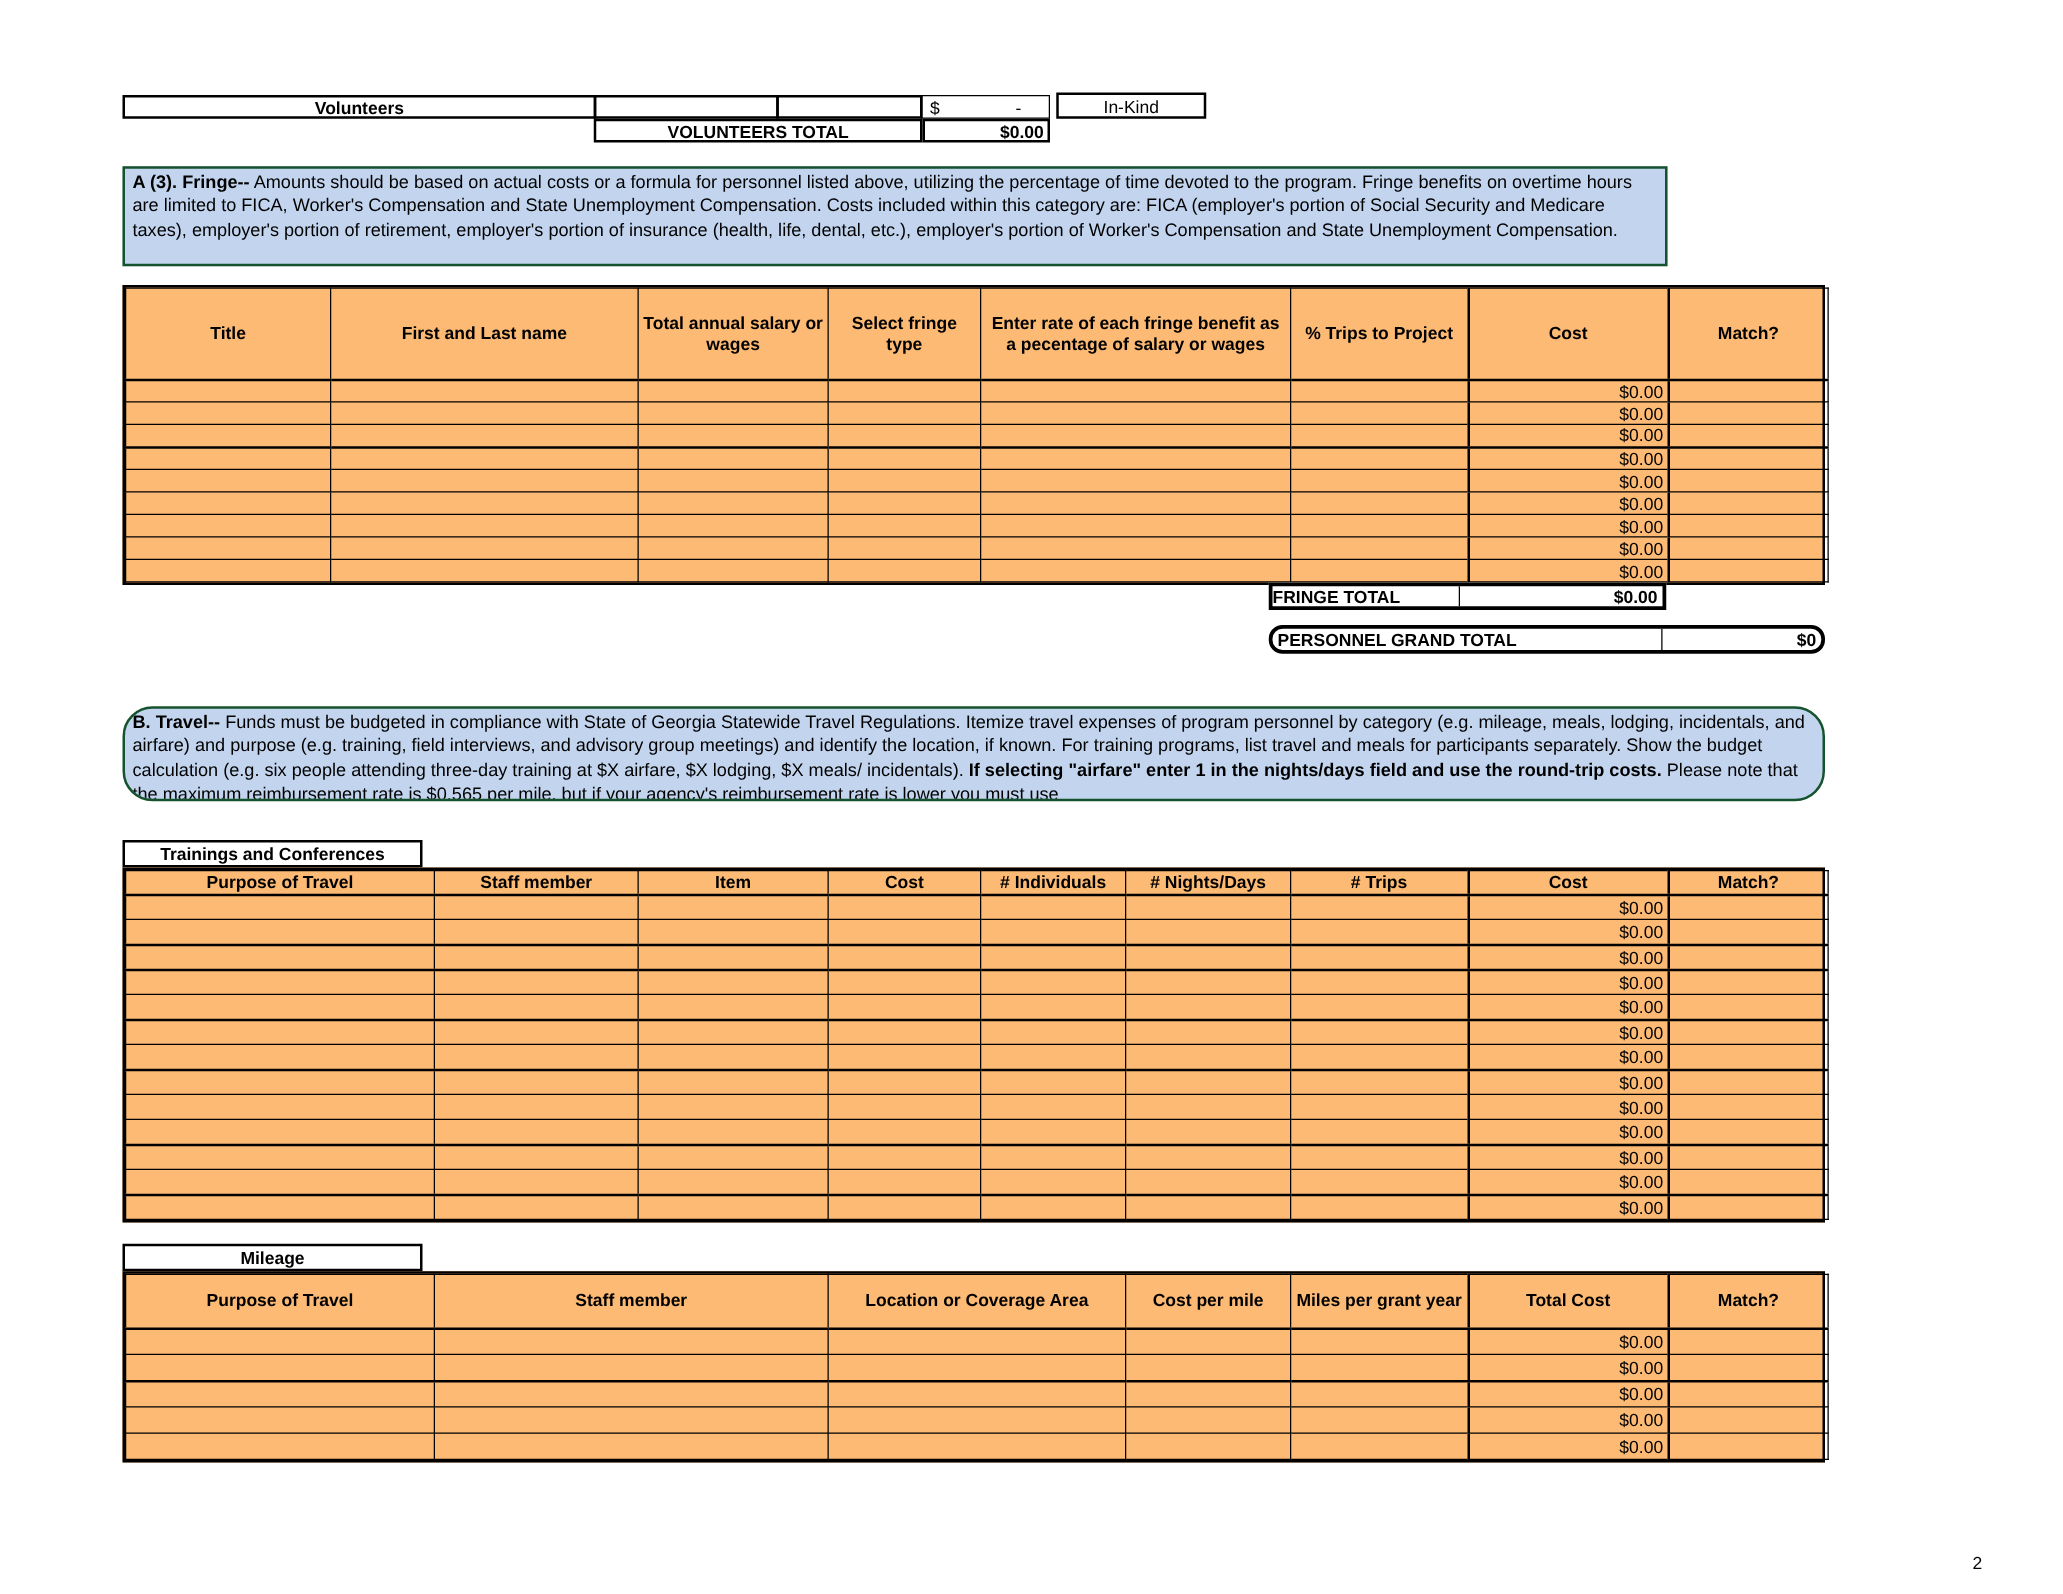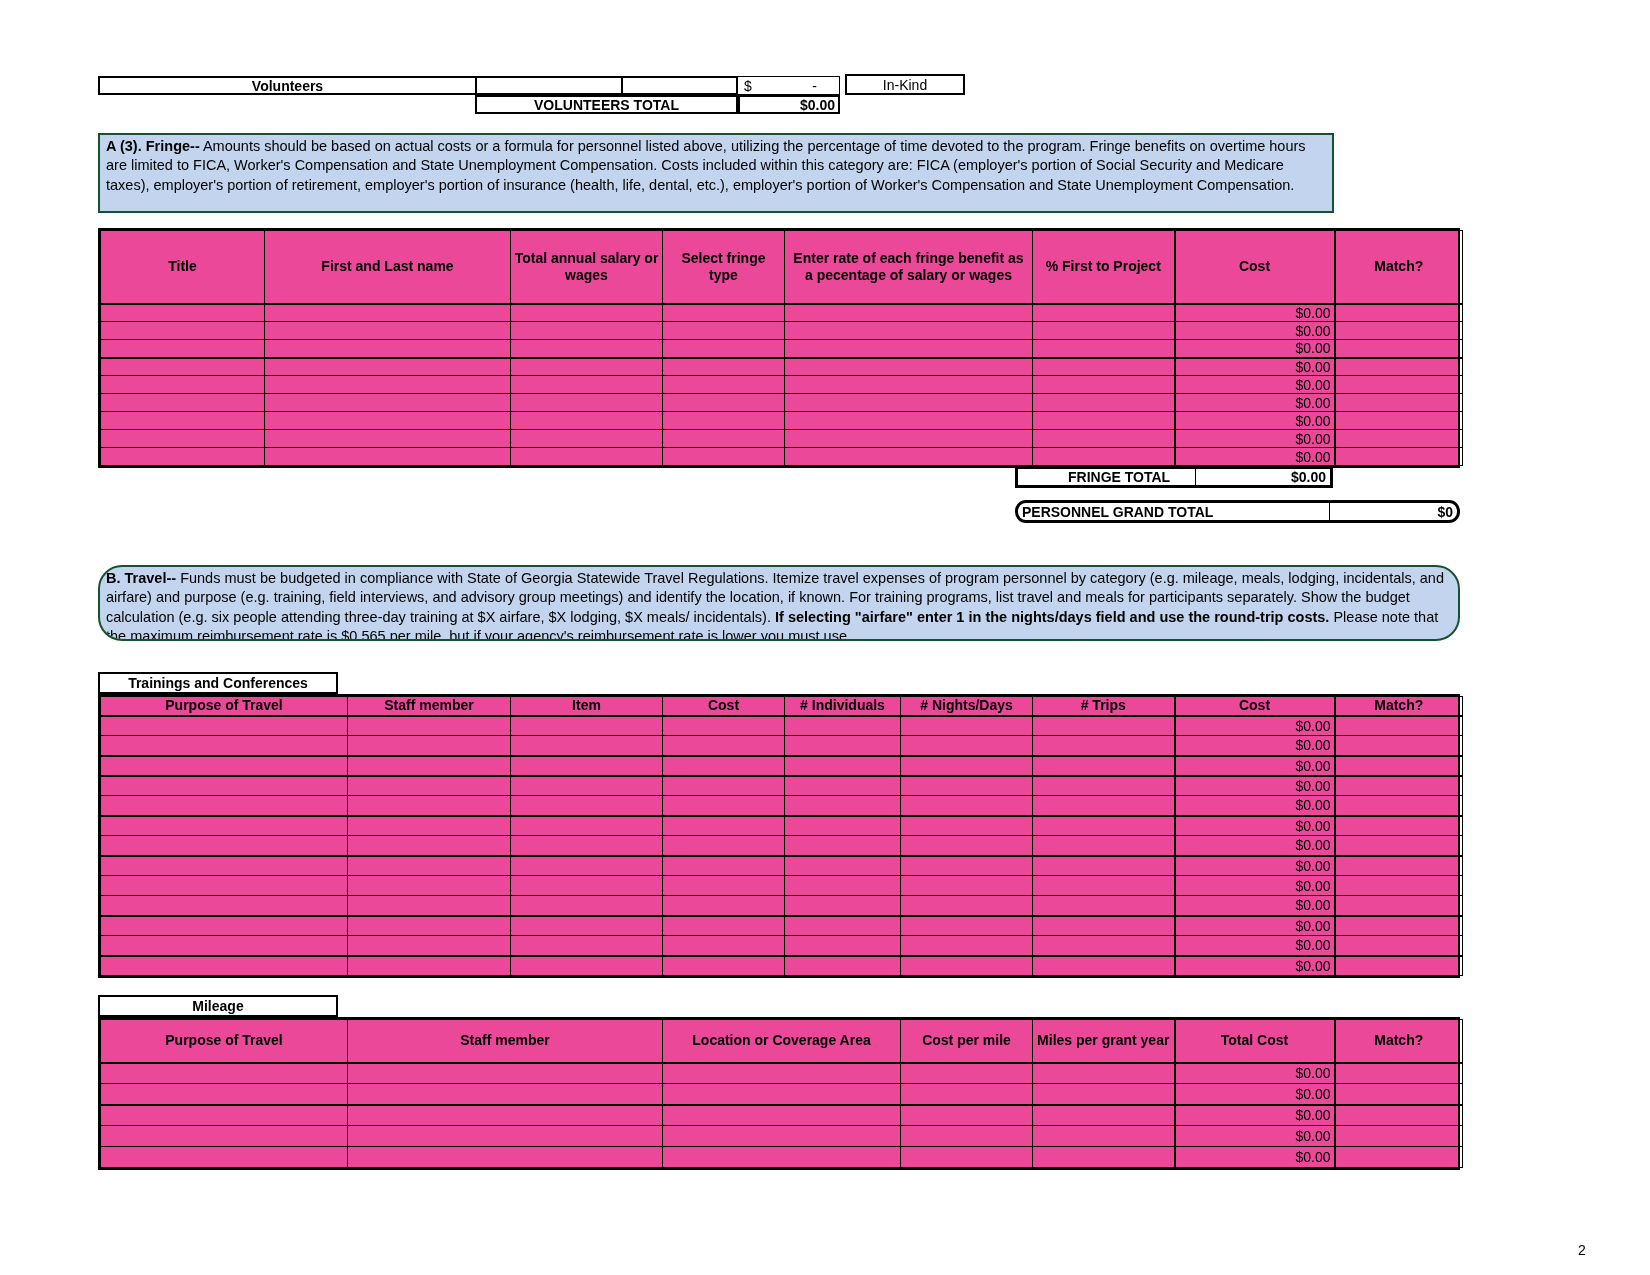--- a/index.html
+++ b/index.html
@@ -12,21 +12,21 @@
   .abs { position: absolute; }
   .b2 { border: 2px solid #000; }
   .b1 { border: 1px solid #000; }
   .bold { font-weight: bold; }
   .center { display: flex; align-items: center; justify-content: center; text-align: center; }
 
   
   .note-box { background: #c3d5ee; border: 2px solid #14532d; padding: 2px 6px; font-size: 14.5px; line-height: 19.3px; overflow: hidden; }
 
   
-  .tframe { position: absolute; border: 2px solid #000; background: #ec4899; }
+  .tframe { position: absolute; border: 2px solid #000; background: #fdba74; }
   .grid { border-collapse: collapse; table-layout: fixed; width: 100%; }
   .grid th, .grid td { border: 1px solid #000; padding: 0; overflow: hidden; }
   .grid th { font-weight: bold; font-size: 14px; text-align: center; vertical-align: middle; line-height: 1.18; white-space: normal; padding: 0 3px; border-bottom: 2px solid #000; }
   .grid td { font-size: 14px; }
   .grid td.cost { text-align: right; padding-right: 3px; white-space: nowrap; }
 
   #fringe-tbl thead tr { height: 73px; }
   #fringe-tbl tbody tr { height: 18px; }
   #train-tbl thead tr { height: 19px; }
   #train-tbl tbody tr { height: 20px; }
@@ -90,21 +90,21 @@
           <col style="width:160px">
           <col style="width:128px">
       </colgroup>
       <thead>
         <tr>
           <th>Title</th>
           <th>First and Last name</th>
           <th>Total annual salary or wages</th>
           <th>Select fringe type</th>
           <th>Enter rate of each fringe benefit as a pecentage of salary or wages</th>
-          <th>% First to Project</th>
+          <th>% Trips to Project</th>
           <th>Cost</th>
           <th>Match?</th>
         </tr>
       </thead>
       <tbody>
 
       <tr>
           <td></td>
           <td></td>
           <td></td>
@@ -192,21 +192,21 @@
           <td></td>
           <td></td>
           <td class="cost">$0.00</td>
           <td></td>
         </tr>
         </tbody>
     </table>
   </div>
 
   <div class="total-box" style="left:1015px; top:466px; width:318px; height:22px;">
-    <div class="lbl" style="width:150px; padding-left:22px;margin-left:28px;">FRINGE TOTAL</div>
+    <div class="lbl" style="width:150px; ">FRINGE TOTAL</div>
     <div class="val">$0.00</div>
   </div>
 
   <div class="total-box" style="left:1015px; top:500px; width:445px; height:23px;border-radius:11px;">
     <div class="lbl" style="width:312px; padding-left:4px;">PERSONNEL GRAND TOTAL</div>
     <div class="val">$0</div>
   </div>
 
   <div class="abs note-box" style="left:98px; top:565px; width:1362px; height:76px;border-radius:24px;">
     <b>B. Travel--</b><span> Funds must be budgeted in compliance with State of Georgia Statewide Travel Regulations.  Itemize travel expenses of program personnel by category (e.g. mileage, meals, lodging, incidentals, and airfare) and purpose (e.g. training, field interviews, and advisory group meetings) and identify the location, if known.  For training programs, list travel and meals for participants separately.  Show the budget calculation (e.g. six people attending three-day training at $X airfare, $X lodging, $X meals/ incidentals). </span><b>If selecting "airfare" enter 1 in the nights/days field and use the round-trip costs.</b><span> Please note that the maximum reimbursement rate is $0.565 per mile, but if your agency's reimbursement rate is lower you must use</span>

